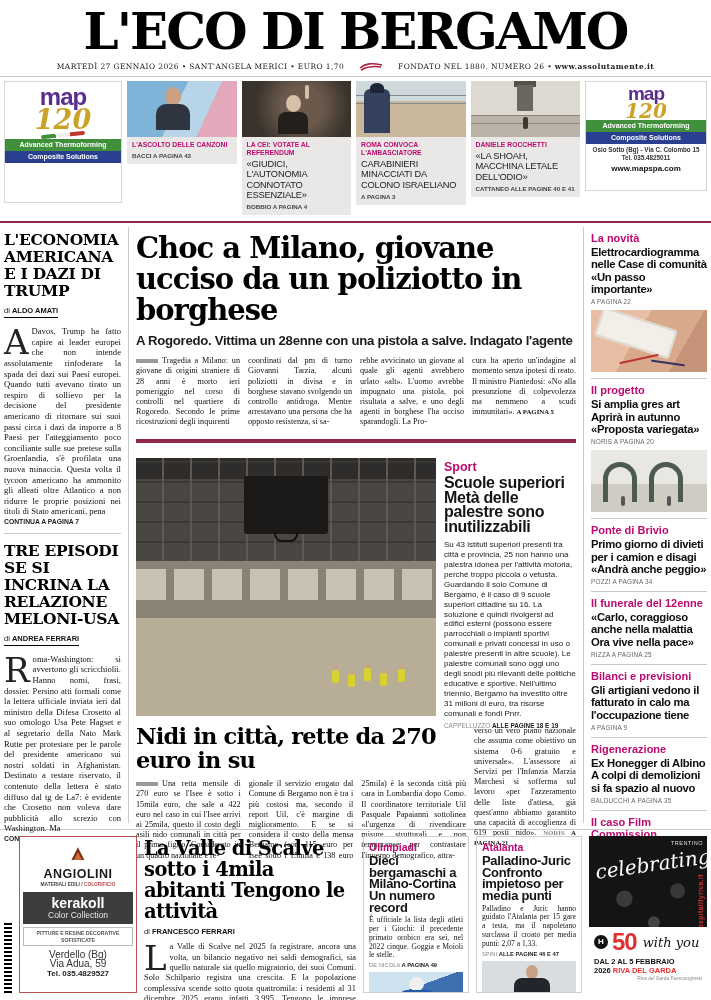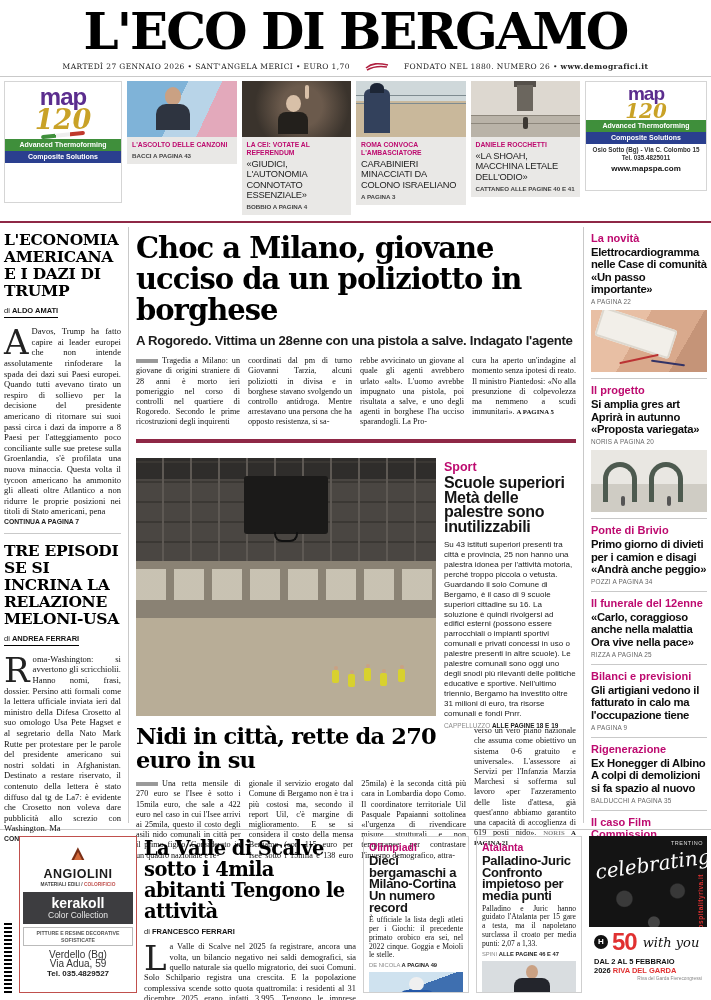--- a/index.html
+++ b/index.html
@@ -190,21 +190,21 @@
 
 <div class="page">
 
   <header class="masthead">
     <div class="masthead-title">L'ECO DI BERGAMO</div>
     <div class="dateline">
       <span>MARTEDÌ 27 GENNAIO 2026 • SANT'ANGELA MERICI • EURO 1,70</span>
       <svg class="flourish" viewBox="0 0 26 10">
           <path d="M2 7 C8 2, 14 2, 24 4 M3 9 C10 5,16 5,23 6" stroke="#b02040" stroke-width="1.6" fill="none"></path>
         </svg>
-      <span><span>FONDATO NEL 1880. NUMERO 26 • </span><b>www.demografici.it</b></span>
+      <span><span>FONDATO NEL 1880. NUMERO 26 • </span><b>www.assolutamente.it</b></span>
     </div>
   </header>
 
   <section class="strip">
     <div class="map-ad map-ad-l">
       <div class="map-word"><span>map</span></div>
       <div class="map-num">120</div>
       <span class="map-flag"></span>
       <div class="map-band green">Advanced Thermoforming</div>
       <div class="map-band blue">Composite Solutions</div>

